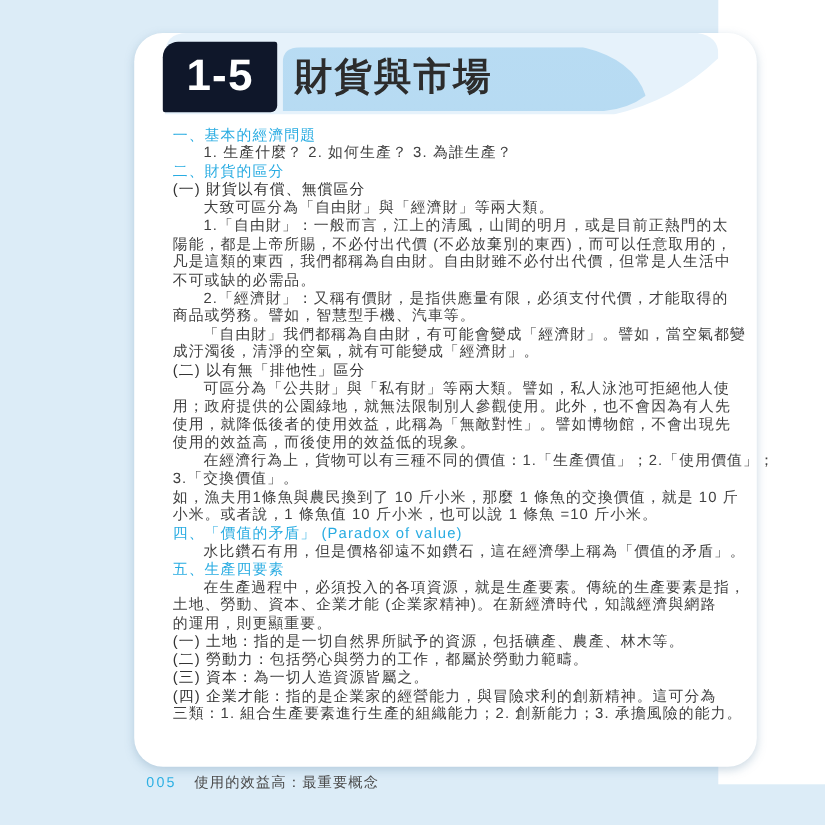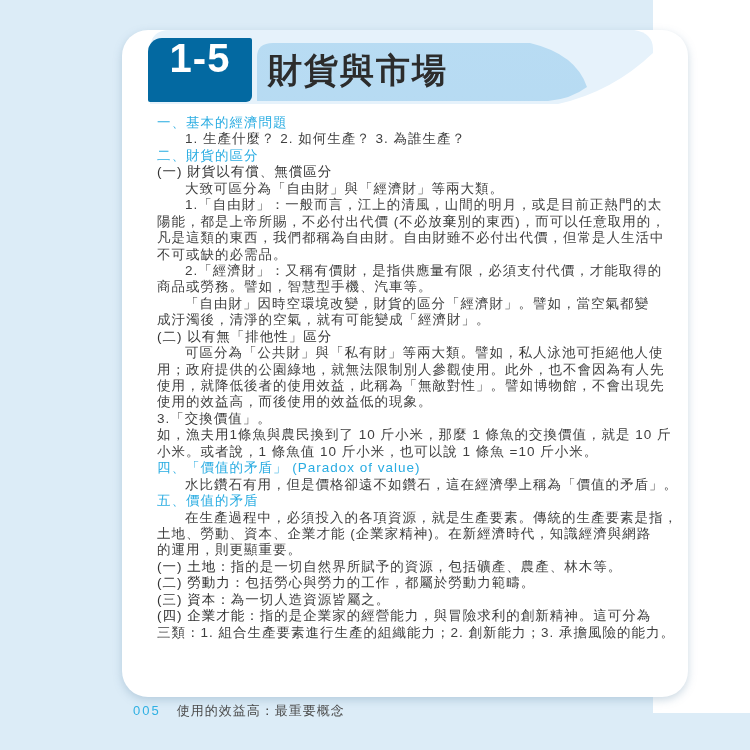--- a/index.html
+++ b/index.html
@@ -22,22 +22,22 @@
     background:#e6f2fb;
     clip-path: path("M 170 30 L 634 30 Q 653 33 653 49 L 653 53 Q 612 92 558 104 L 150 104 L 150 50 Q 150 30 170 30 Z");
   }
   .band-mid {
     position:absolute; left:0; top:0; width:750px; height:750px;
     background:linear-gradient(#b9dcf3,#a9d4ef);
     clip-path: path("M 257 57 Q 257 43 273 43 L 530 43 Q 576 54 587 87 Q 571 99 548 101 L 257 101 Z");
   }
   .num-box {
     position:absolute; left:148px; top:38px; width:104px; height:64px;
-    background:#0369a1; border-radius:14px 2px 6px 2px;
-    display:flex; align-items:flex-start; justify-content:center;
+    background:#0f172a; border-radius:14px 2px 6px 2px;
+    display:flex; align-items:center; justify-content:center;
   }
   .num-box .num {
     color:#ffffff; font-size:40px; font-weight:bold; letter-spacing:1px; line-height:1;
     padding-bottom:2px;
   }
   .sec-title {
     position:absolute; left:268px; top:52px;
     font-size:34px; font-weight:bold; color:#2c2c2c; letter-spacing:2px; line-height:1.1;
     white-space:nowrap;
   }
@@ -76,33 +76,34 @@
     <div class="line indent"><span>1. 生產什麼？ 2. 如何生產？ 3. 為誰生產？</span></div>
     <div class="line blue"><span class="b">二、財貨的區分</span></div>
     <div class="line"><span class="b">(一) 財貨以有償、無償區分</span></div>
     <div class="line indent"><span>大致可區分為「自由財」與「經濟財」等兩大類。</span></div>
     <div class="line indent"><span>1.「自由財」：一般而言，江上的清風，山間的明月，或是目前正熱門的太</span></div>
     <div class="line"><span>陽能，都是上帝所賜，不必付出代價 (不必放棄別的東西)，而可以任意取用的，</span></div>
     <div class="line"><span>凡是這類的東西，我們都稱為自由財。自由財雖不必付出代價，但常是人生活中</span></div>
     <div class="line"><span>不可或缺的必需品。</span></div>
     <div class="line indent"><span>2.「經濟財」：又稱有價財，是指供應量有限，必須支付代價，才能取得的</span></div>
     <div class="line"><span>商品或勞務。譬如，智慧型手機、汽車等。</span></div>
-    <div class="line indent"><span>「自由財」因時空環境改變，財貨的區分「經濟財」。譬如，當空氣都變</span></div>
+    <div class="line indent"><span>「自由財」我們都稱為自由財，有可能會變成「經濟財」。譬如，當空氣都變</span></div>
     <div class="line"><span>成汙濁後，清淨的空氣，就有可能變成「經濟財」。</span></div>
     <div class="line"><span class="b">(二) 以有無「排他性」區分</span></div>
     <div class="line indent"><span>可區分為「公共財」與「私有財」等兩大類。譬如，私人泳池可拒絕他人使</span></div>
     <div class="line"><span>用；政府提供的公園綠地，就無法限制別人參觀使用。此外，也不會因為有人先</span></div>
     <div class="line"><span>使用，就降低後者的使用效益，此稱為「無敵對性」。譬如博物館，不會出現先</span></div>
     <div class="line"><span>使用的效益高，而後使用的效益低的現象。</span></div>
+    <div class="line indent"><span>在經濟行為上，貨物可以有三種不同的價值：1.「生產價值」；2.「使用價值」；</span></div>
     <div class="line"><span>3.「交換價值」。</span></div>
     <div class="line"><span>如，漁夫用1條魚與農民換到了 10 斤小米，那麼 1 條魚的交換價值，就是 10 斤</span></div>
     <div class="line"><span>小米。或者說，1 條魚值 10 斤小米，也可以說 1 條魚 =10 斤小米。</span></div>
     <div class="line blue"><span class="b">四、「價值的矛盾」</span><span> (Paradox of value)</span></div>
     <div class="line indent"><span>水比鑽石有用，但是價格卻遠不如鑽石，這在經濟學上稱為「價值的矛盾」。</span></div>
-    <div class="line blue"><span class="b">五、價值的矛盾</span></div>
+    <div class="line blue"><span class="b">五、生產四要素</span></div>
     <div class="line indent"><span>在生產過程中，必須投入的各項資源，就是生產要素。傳統的生產要素是指，</span></div>
     <div class="line"><span>土地、勞動、資本、企業才能 (企業家精神)。在新經濟時代，知識經濟與網路</span></div>
     <div class="line"><span>的運用，則更顯重要。</span></div>
     <div class="line"><span class="b">(一) 土地：</span><span>指的是一切自然界所賦予的資源，包括礦產、農產、林木等。</span></div>
     <div class="line"><span class="b">(二) 勞動力：</span><span>包括勞心與勞力的工作，都屬於勞動力範疇。</span></div>
     <div class="line"><span class="b">(三) 資本：</span><span>為一切人造資源皆屬之。</span></div>
     <div class="line"><span class="b">(四) 企業才能：</span><span>指的是企業家的經營能力，與冒險求利的創新精神。這可分為</span></div>
     <div class="line"><span>三類：1. 組合生產要素進行生產的組織能力；2. 創新能力；3. 承擔風險的能力。</span></div>
   </div>
 

